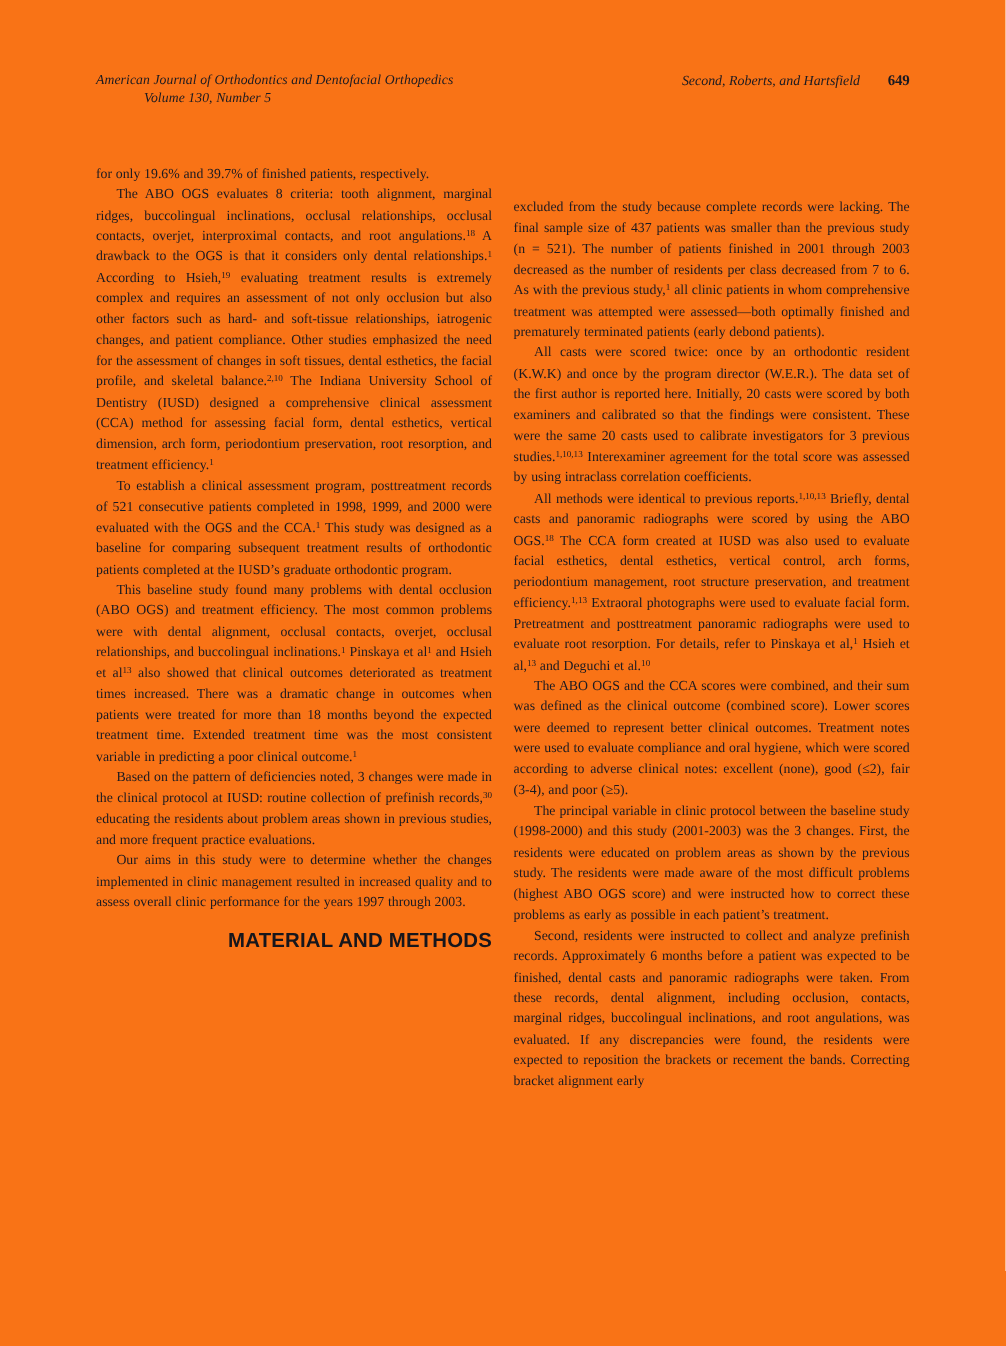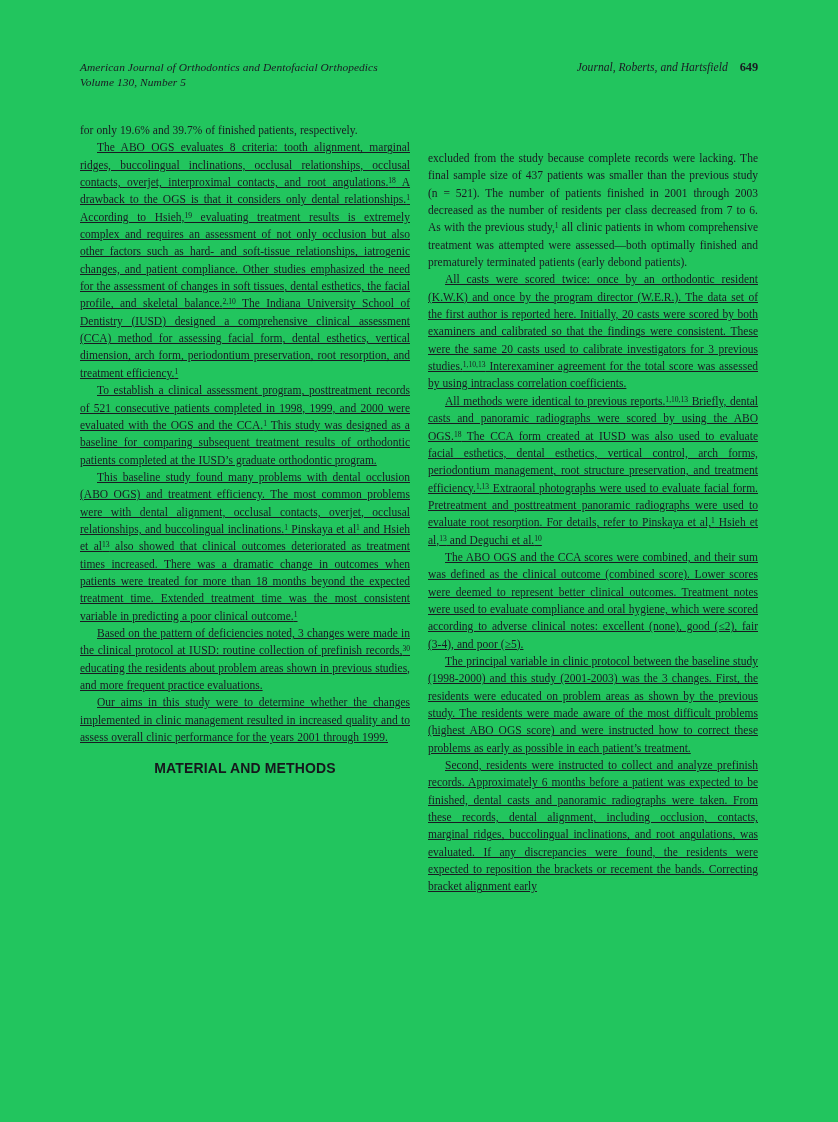--- a/index.html
+++ b/index.html
@@ -8,21 +8,21 @@
     background: #ffffff;
   }
   body {
     font-family: "Liberation Serif", "DejaVu Serif", serif;
     color: #1a1a22;
   }
   #page {
     position: relative;
     width: 838px;
     height: 1122px;
-    background: #22c55e;
+    background: #f97316;
     overflow: hidden;
   }
 
   
   #running-head {
     position: absolute;
     left: 80px;
     top: 60px;
     width: 678px;
     height: 30px;
@@ -32,115 +32,115 @@
     left: 0;
     top: 0;
     font-style: italic;
     font-size: 11.4px;
     line-height: 15.2px;
     letter-spacing: 0.08px;
     white-space: nowrap;
   }
   .rh-left .vol-num {
     font-style: italic;
+    margin-left: 40px;
   }
   .rh-right {
     position: absolute;
     right: 0;
     top: 0;
     font-style: italic;
     font-size: 11.6px;
     line-height: 15.2px;
     white-space: nowrap;
   }
   .rh-right .folio {
     font-style: normal;
     font-weight: bold;
     font-size: 12.4px;
-    margin-left: 12px;
+    margin-left: 23px;
     letter-spacing: -0.1px;
   }
 
   
   #columns {
     position: absolute;
     left: 80px;
     top: 122px;
     width: 678px;
     height: 920px;
   }
   .column {
     position: absolute;
-    top: 0;
+    top: 15px;
     width: 330px;
     height: 920px;
   }
   #column-left  { left: 0; }
   #column-right { left: 348px; margin-top: 28px; }
 
   p.para {
     margin: 0;
     font-size: 11.5px;
     line-height: 17.35px;
     text-align: justify;
     text-justify: inter-word;
     -webkit-hyphens: none;
     hyphens: none;
     word-spacing: 0.02em;
   }
   p.para.indent {
     text-indent: 17px;
-    text-decoration: underline;
   }
   p.para.cont {
     text-indent: 0;
   }
 
   sup {
     font-size: 0.66em;
     line-height: 0;
     vertical-align: 0.42em;
   }
 
   h2.section-head {
     margin: 0;
     font-family: "Liberation Sans", "DejaVu Sans", sans-serif;
-    font-size: 14px;
+    font-size: 17px;
     font-weight: bold;
     line-height: 17.35px;
     letter-spacing: 0.15px;
-    text-align: center;
+    text-align: right;
     color: #16161c;
   }
   .gap-before-head { height: 14px; }
   .gap-after-head  { height: 8px; }
 </style>
 </head>
 <body>
 
 <div id="page">
 
   <div id="running-head">
     <div class="rh-left">
       <span>American Journal of Orthodontics and Dentofacial Orthopedics</span><br>
       <span class="vol-num">Volume 130, Number 5</span>
     </div>
     <div class="rh-right">
-      <span>Journal, Roberts, and Hartsfield</span><span class="folio">649</span>
+      <span>Second, Roberts, and Hartsfield</span><span class="folio">649</span>
     </div>
   </div>
 
   <div id="columns">
     <div class="column" id="column-left">
         <p class="para cont">for only 19.6% and 39.7% of finished patients, respectively.</p>
         <p class="para indent">The ABO OGS evaluates 8 criteria: tooth alignment, marginal ridges, buccolingual inclinations, occlusal relationships, occlusal contacts, overjet, interproximal contacts, and root angulations.<sup>18</sup> A drawback to the OGS is that it considers only dental relationships.<sup>1</sup> According to Hsieh,<sup>19</sup> evaluating treatment results is extremely complex and requires an assessment of not only occlusion but also other factors such as hard- and soft-tissue relationships, iatrogenic changes, and patient compliance. Other studies emphasized the need for the assessment of changes in soft tissues, dental esthetics, the facial profile, and skeletal balance.<sup>2,10</sup> The Indiana University School of Dentistry (IUSD) designed a comprehensive clinical assessment (CCA) method for assessing facial form, dental esthetics, vertical dimension, arch form, periodontium preservation, root resorption, and treatment efficiency.<sup>1</sup></p>
         <p class="para indent">To establish a clinical assessment program, posttreatment records of 521 consecutive patients completed in 1998, 1999, and 2000 were evaluated with the OGS and the CCA.<sup>1</sup> This study was designed as a baseline for comparing subsequent treatment results of orthodontic patients completed at the IUSD’s graduate orthodontic program.</p>
         <p class="para indent">This baseline study found many problems with dental occlusion (ABO OGS) and treatment efficiency. The most common problems were with dental alignment, occlusal contacts, overjet, occlusal relationships, and buccolingual inclinations.<sup>1</sup> Pinskaya et al<sup>1</sup> and Hsieh et al<sup>13</sup> also showed that clinical outcomes deteriorated as treatment times increased. There was a dramatic change in outcomes when patients were treated for more than 18 months beyond the expected treatment time. Extended treatment time was the most consistent variable in predicting a poor clinical outcome.<sup>1</sup></p>
         <p class="para indent">Based on the pattern of deficiencies noted, 3 changes were made in the clinical protocol at IUSD: routine collection of prefinish records,<sup>30</sup> educating the residents about problem areas shown in previous studies, and more frequent practice evaluations.</p>
-        <p class="para indent">Our aims in this study were to determine whether the changes implemented in clinic management resulted in increased quality and to assess overall clinic performance for the years 2001 through 1999.</p>
+        <p class="para indent">Our aims in this study were to determine whether the changes implemented in clinic management resulted in increased quality and to assess overall clinic performance for the years 1997 through 2003.</p>
         <div class="gap-before-head"></div>
         <h2 class="section-head">MATERIAL AND METHODS</h2>
         <div class="gap-after-head"></div>
       </div>
     <div class="column" id="column-right">
         <p class="para cont">excluded from the study because complete records were lacking. The final sample size of 437 patients was smaller than the previous study (n = 521). The number of patients finished in 2001 through 2003 decreased as the number of residents per class decreased from 7 to 6. As with the previous study,<sup>1</sup> all clinic patients in whom comprehensive treatment was attempted were assessed—both optimally finished and prematurely terminated patients (early debond patients).</p>
         <p class="para indent">All casts were scored twice: once by an orthodontic resident (K.W.K) and once by the program director (W.E.R.). The data set of the first author is reported here. Initially, 20 casts were scored by both examiners and calibrated so that the findings were consistent. These were the same 20 casts used to calibrate investigators for 3 previous studies.<sup>1,10,13</sup> Interexaminer agreement for the total score was assessed by using intraclass correlation coefficients.</p>
         <p class="para indent">All methods were identical to previous reports.<sup>1,10,13</sup> Briefly, dental casts and panoramic radiographs were scored by using the ABO OGS.<sup>18</sup> The CCA form created at IUSD was also used to evaluate facial esthetics, dental esthetics, vertical control, arch forms, periodontium management, root structure preservation, and treatment efficiency.<sup>1,13</sup> Extraoral photographs were used to evaluate facial form. Pretreatment and posttreatment panoramic radiographs were used to evaluate root resorption. For details, refer to Pinskaya et al,<sup>1</sup> Hsieh et al,<sup>13</sup> and Deguchi et al.<sup>10</sup></p>
         <p class="para indent">The ABO OGS and the CCA scores were combined, and their sum was defined as the clinical outcome (combined score). Lower scores were deemed to represent better clinical outcomes. Treatment notes were used to evaluate compliance and oral hygiene, which were scored according to adverse clinical notes: excellent (none), good (≤2), fair (3-4), and poor (≥5).</p>
         <p class="para indent">The principal variable in clinic protocol between the baseline study (1998-2000) and this study (2001-2003) was the 3 changes. First, the residents were educated on problem areas as shown by the previous study. The residents were made aware of the most difficult problems (highest ABO OGS score) and were instructed how to correct these problems as early as possible in each patient’s treatment.</p>

